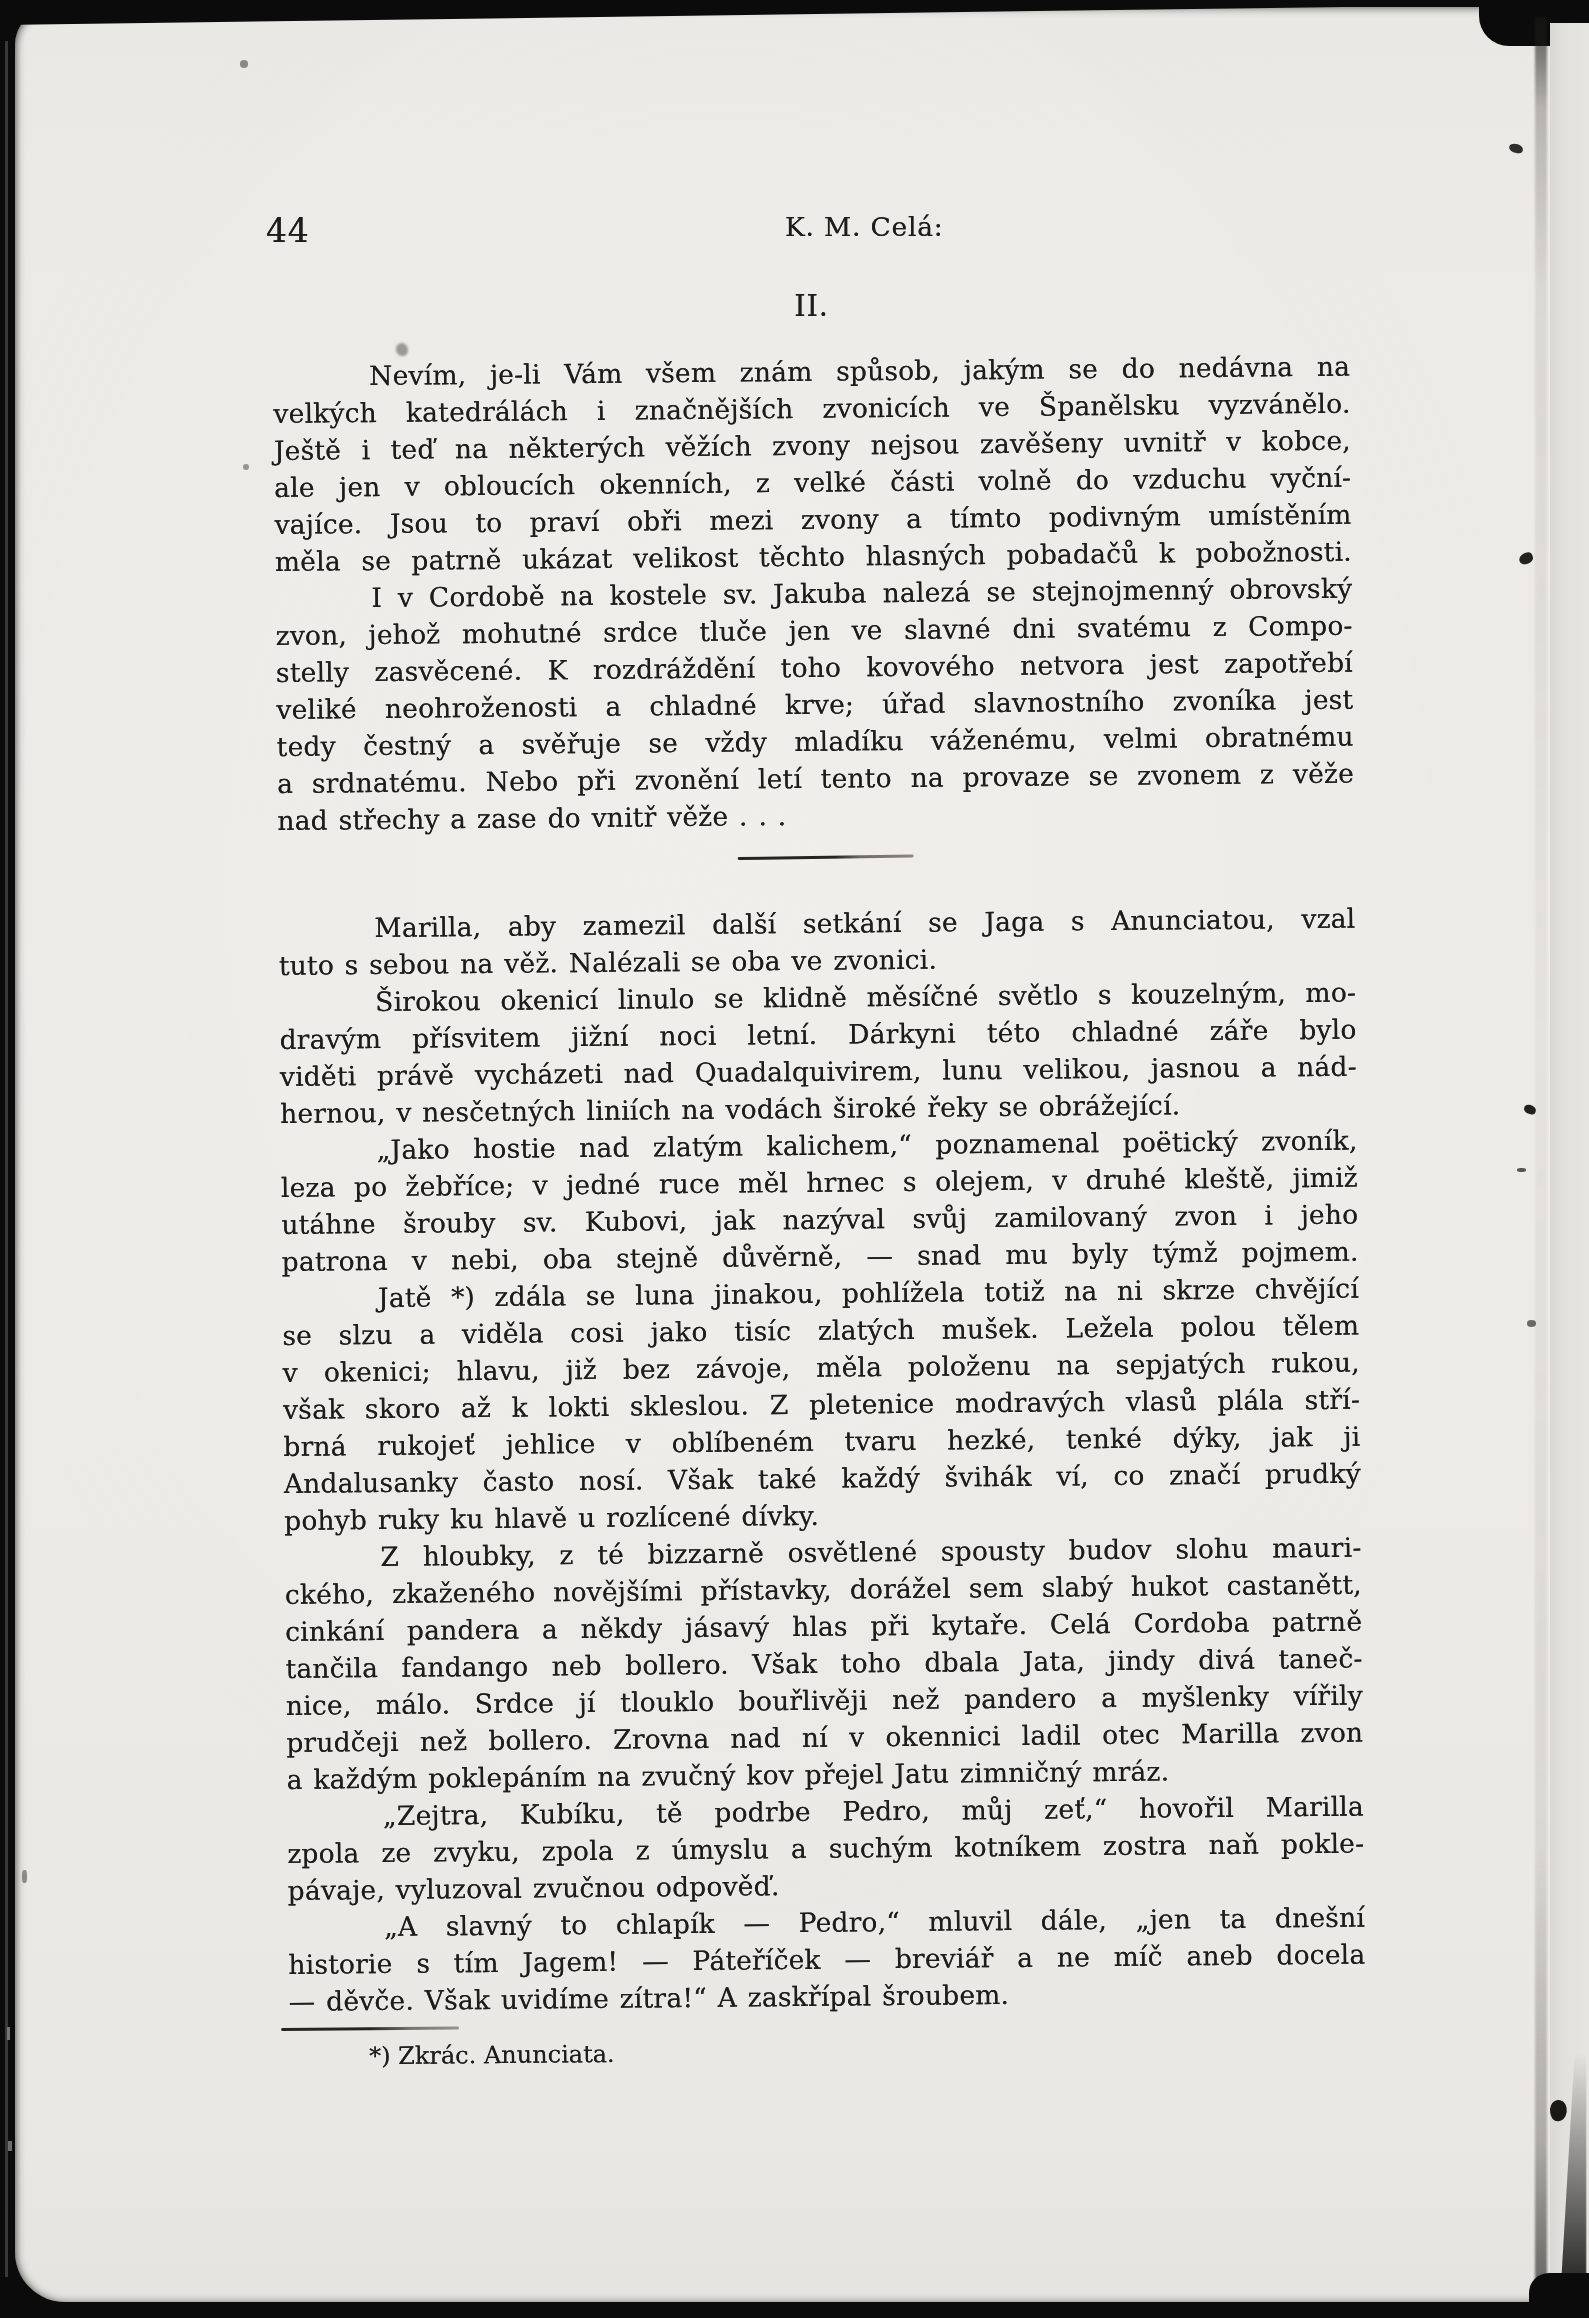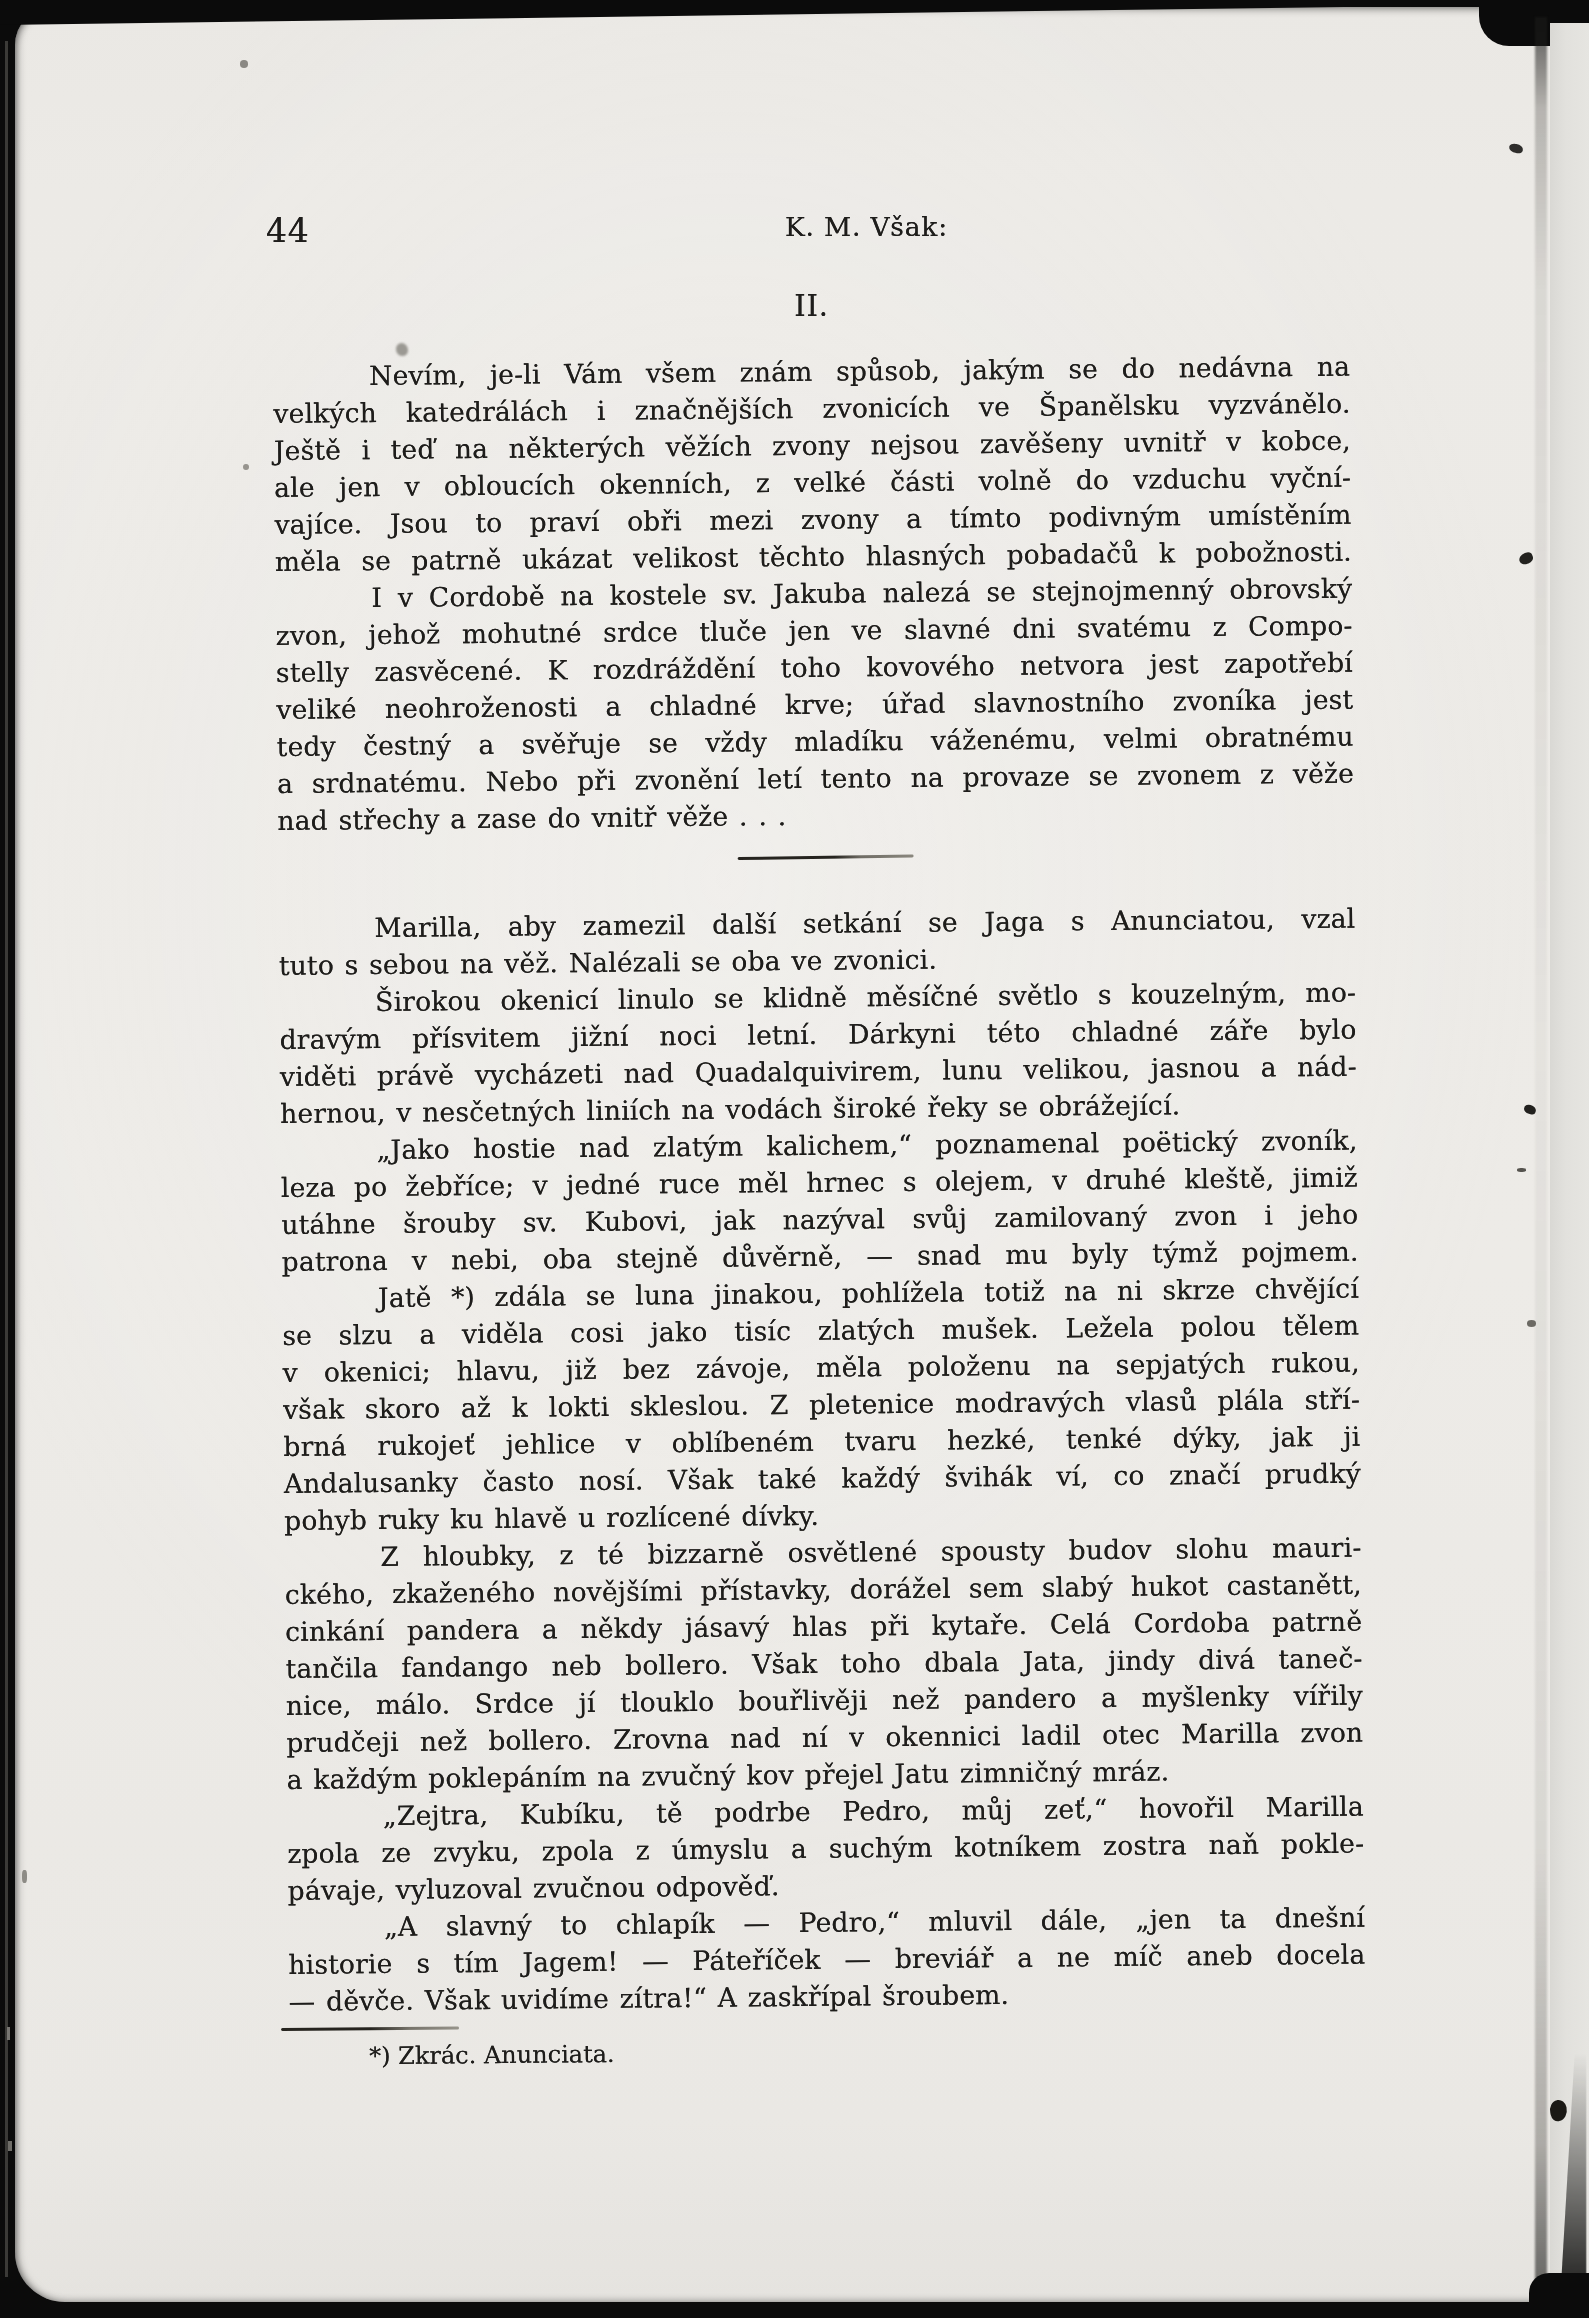--- a/index.html
+++ b/index.html
@@ -112,21 +112,21 @@
   }
   .speck{position:absolute;}
 </style>
 </head>
 <body>
 
 <div class="scan">
 
   <div class="paper">
     <div class="pagenum">44</div>
-    <div class="runhead">K. M. Však:</div>
+    <div class="runhead">K. M. Celá:</div>
     <div class="chapter">II.</div>
 
     <div class="textcol" id="textcol">
         <div class="tl ind j">Nevím, je-li Vám všem znám spůsob, jakým se do nedávna na</div>
         <div class="tl j">velkých katedrálách i značnějších zvonicích ve Španělsku vyzvánělo.</div>
         <div class="tl j">Ještě i teď na některých věžích zvony nejsou zavěšeny uvnitř v kobce,</div>
         <div class="tl j">ale jen v obloucích okenních, z velké části volně do vzduchu vyční-</div>
         <div class="tl j">vajíce. Jsou to praví obři mezi zvony a tímto podivným umístěním</div>
         <div class="tl j">měla se patrně ukázat velikost těchto hlasných pobadačů k pobožnosti.</div>
         <div class="tl ind j">I v Cordobě na kostele sv. Jakuba nalezá se stejnojmenný obrovský</div>

